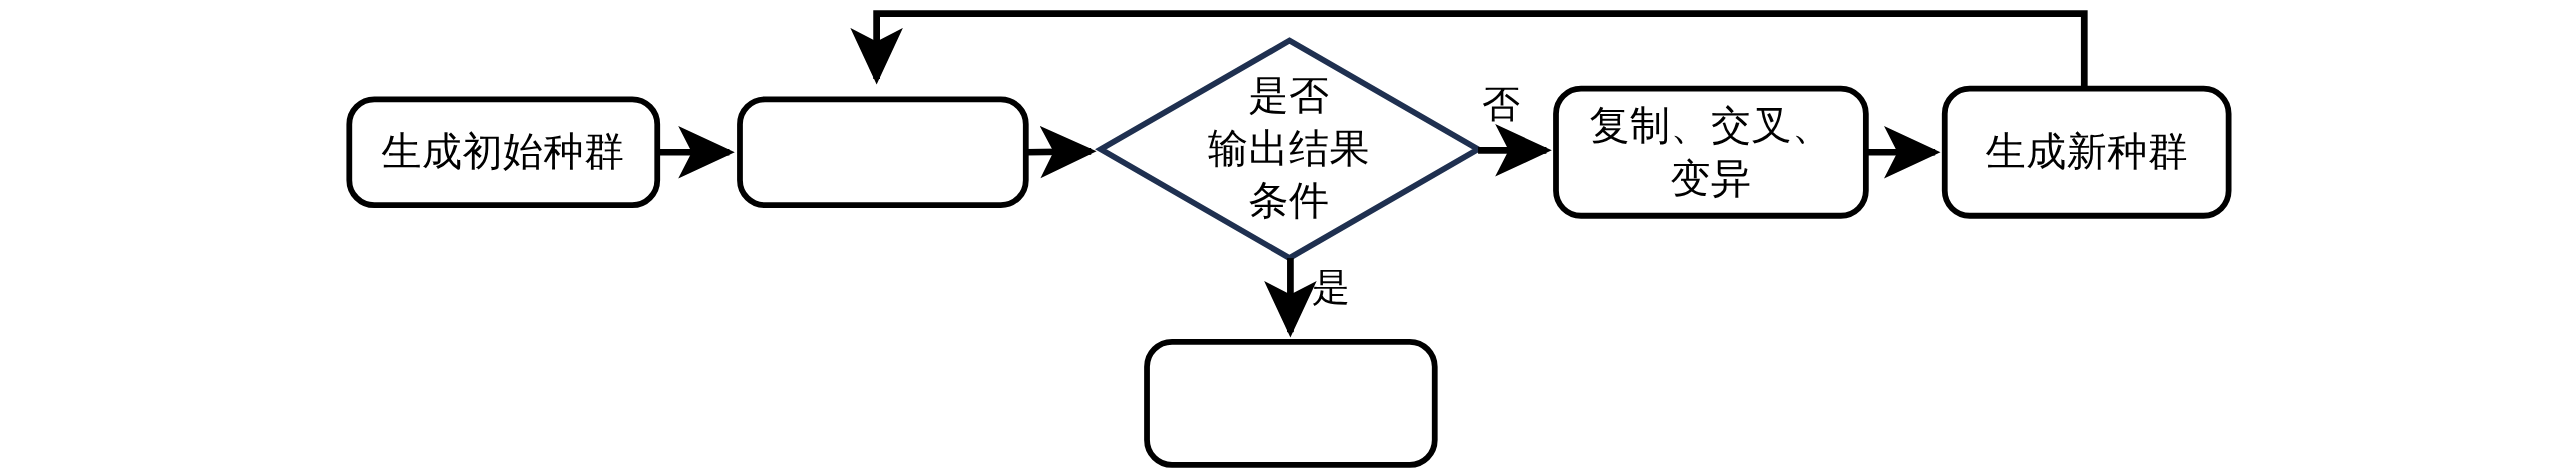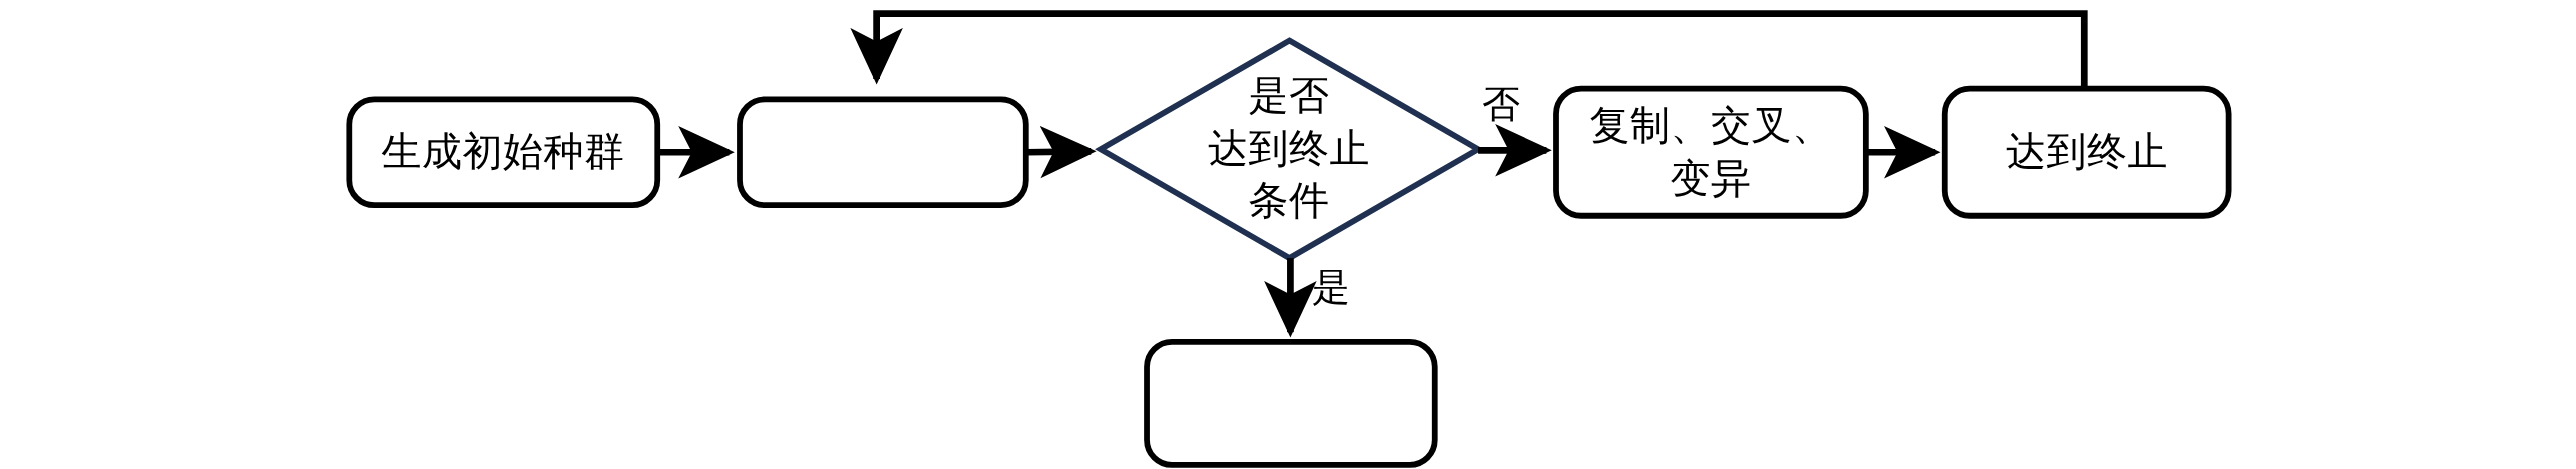--- a/index.html
+++ b/index.html
@@ -102,27 +102,27 @@
 
     <g>
       <path d="M 2166 92 L 2166 14 L 911 14 L 911 82" fill="none" stroke="#000000" stroke-width="7" stroke-linejoin="miter" marker-end="url(#arrowBlack)"></path>
     </g>
   </svg>
 
   <div class="node-label" style="left:349px; top:99px; width:308px; height:106px;">生成初始种群</div>
 
 
   <div class="node-label" style="left:1140px; top:46px; width:298px; height:206px;">是否
-达到终止
+输出结果
 条件</div>
 
   <div class="node-label" style="left:1556px; top:89px; width:310px; height:127px;">复制、交叉、
 变异</div>
 
-  <div class="node-label" style="left:1945px; top:89px; width:284px; height:127px;">达到终止</div>
+  <div class="node-label" style="left:1945px; top:89px; width:284px; height:127px;">生成新种群</div>
 
 
   <div class="edge-label" style="left:1482px; top:85px;">否</div>
 
   <div class="edge-label" style="left:1312px; top:268px;">是</div>
 
 </div>
 
 
 </body></html>

